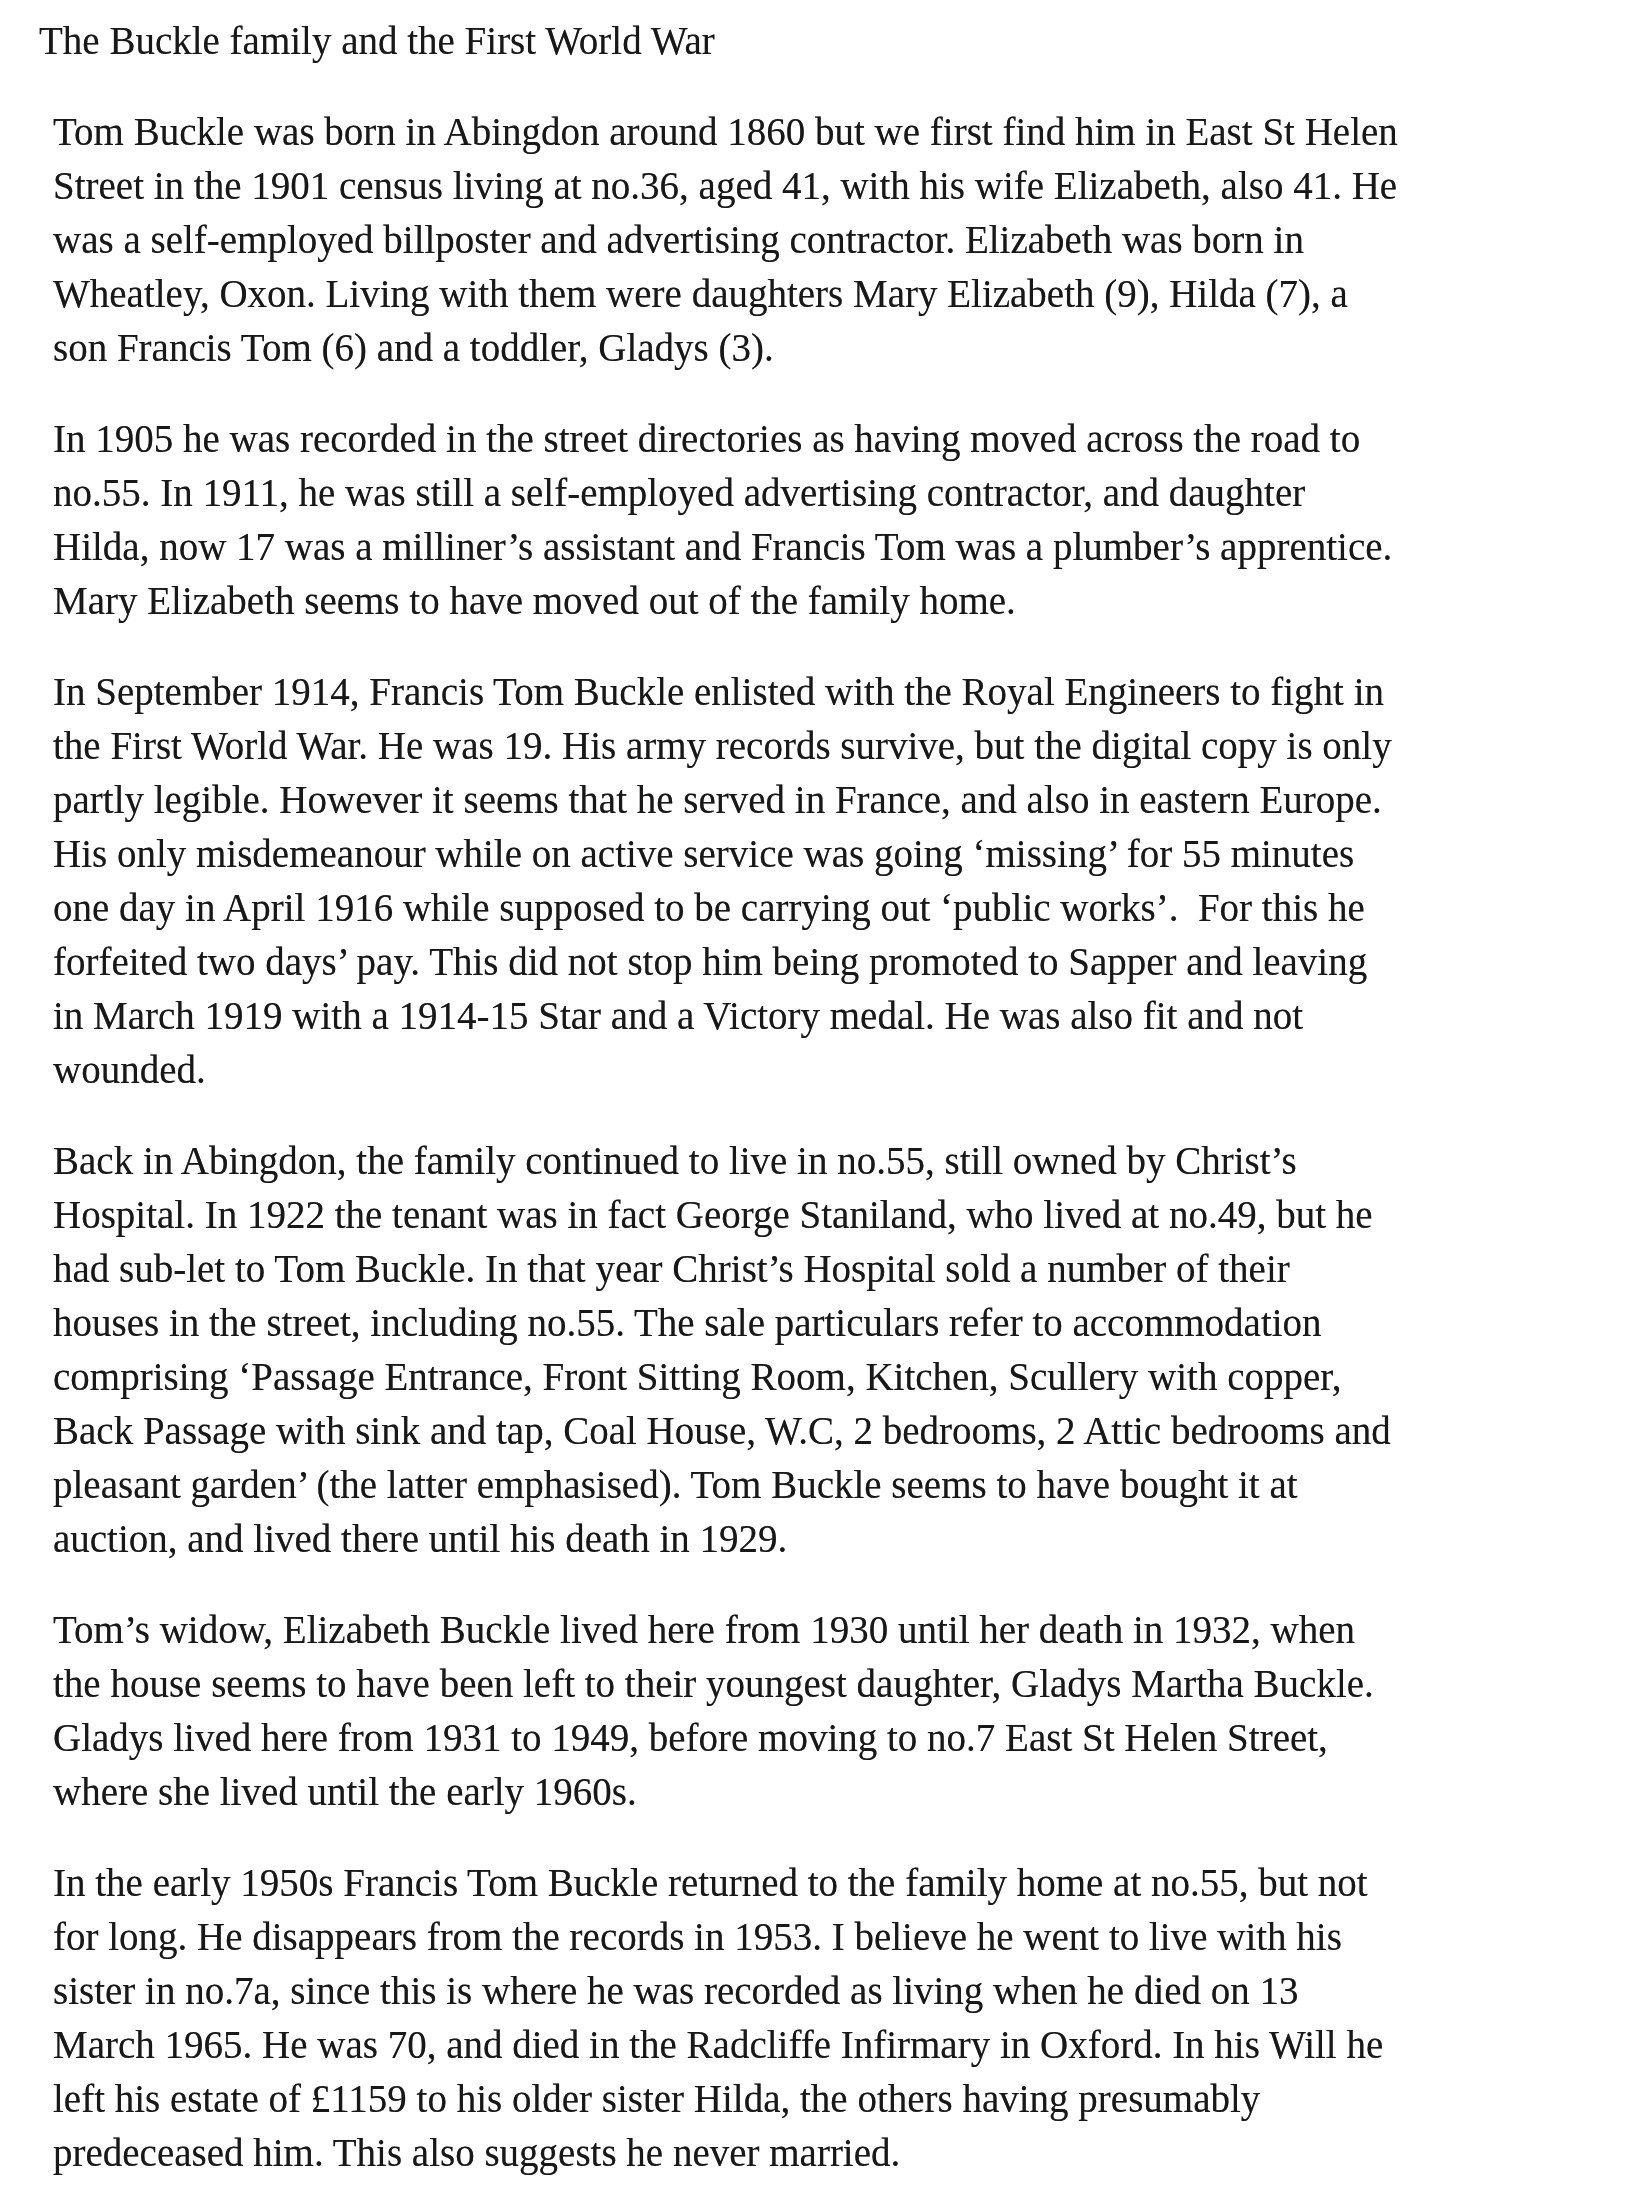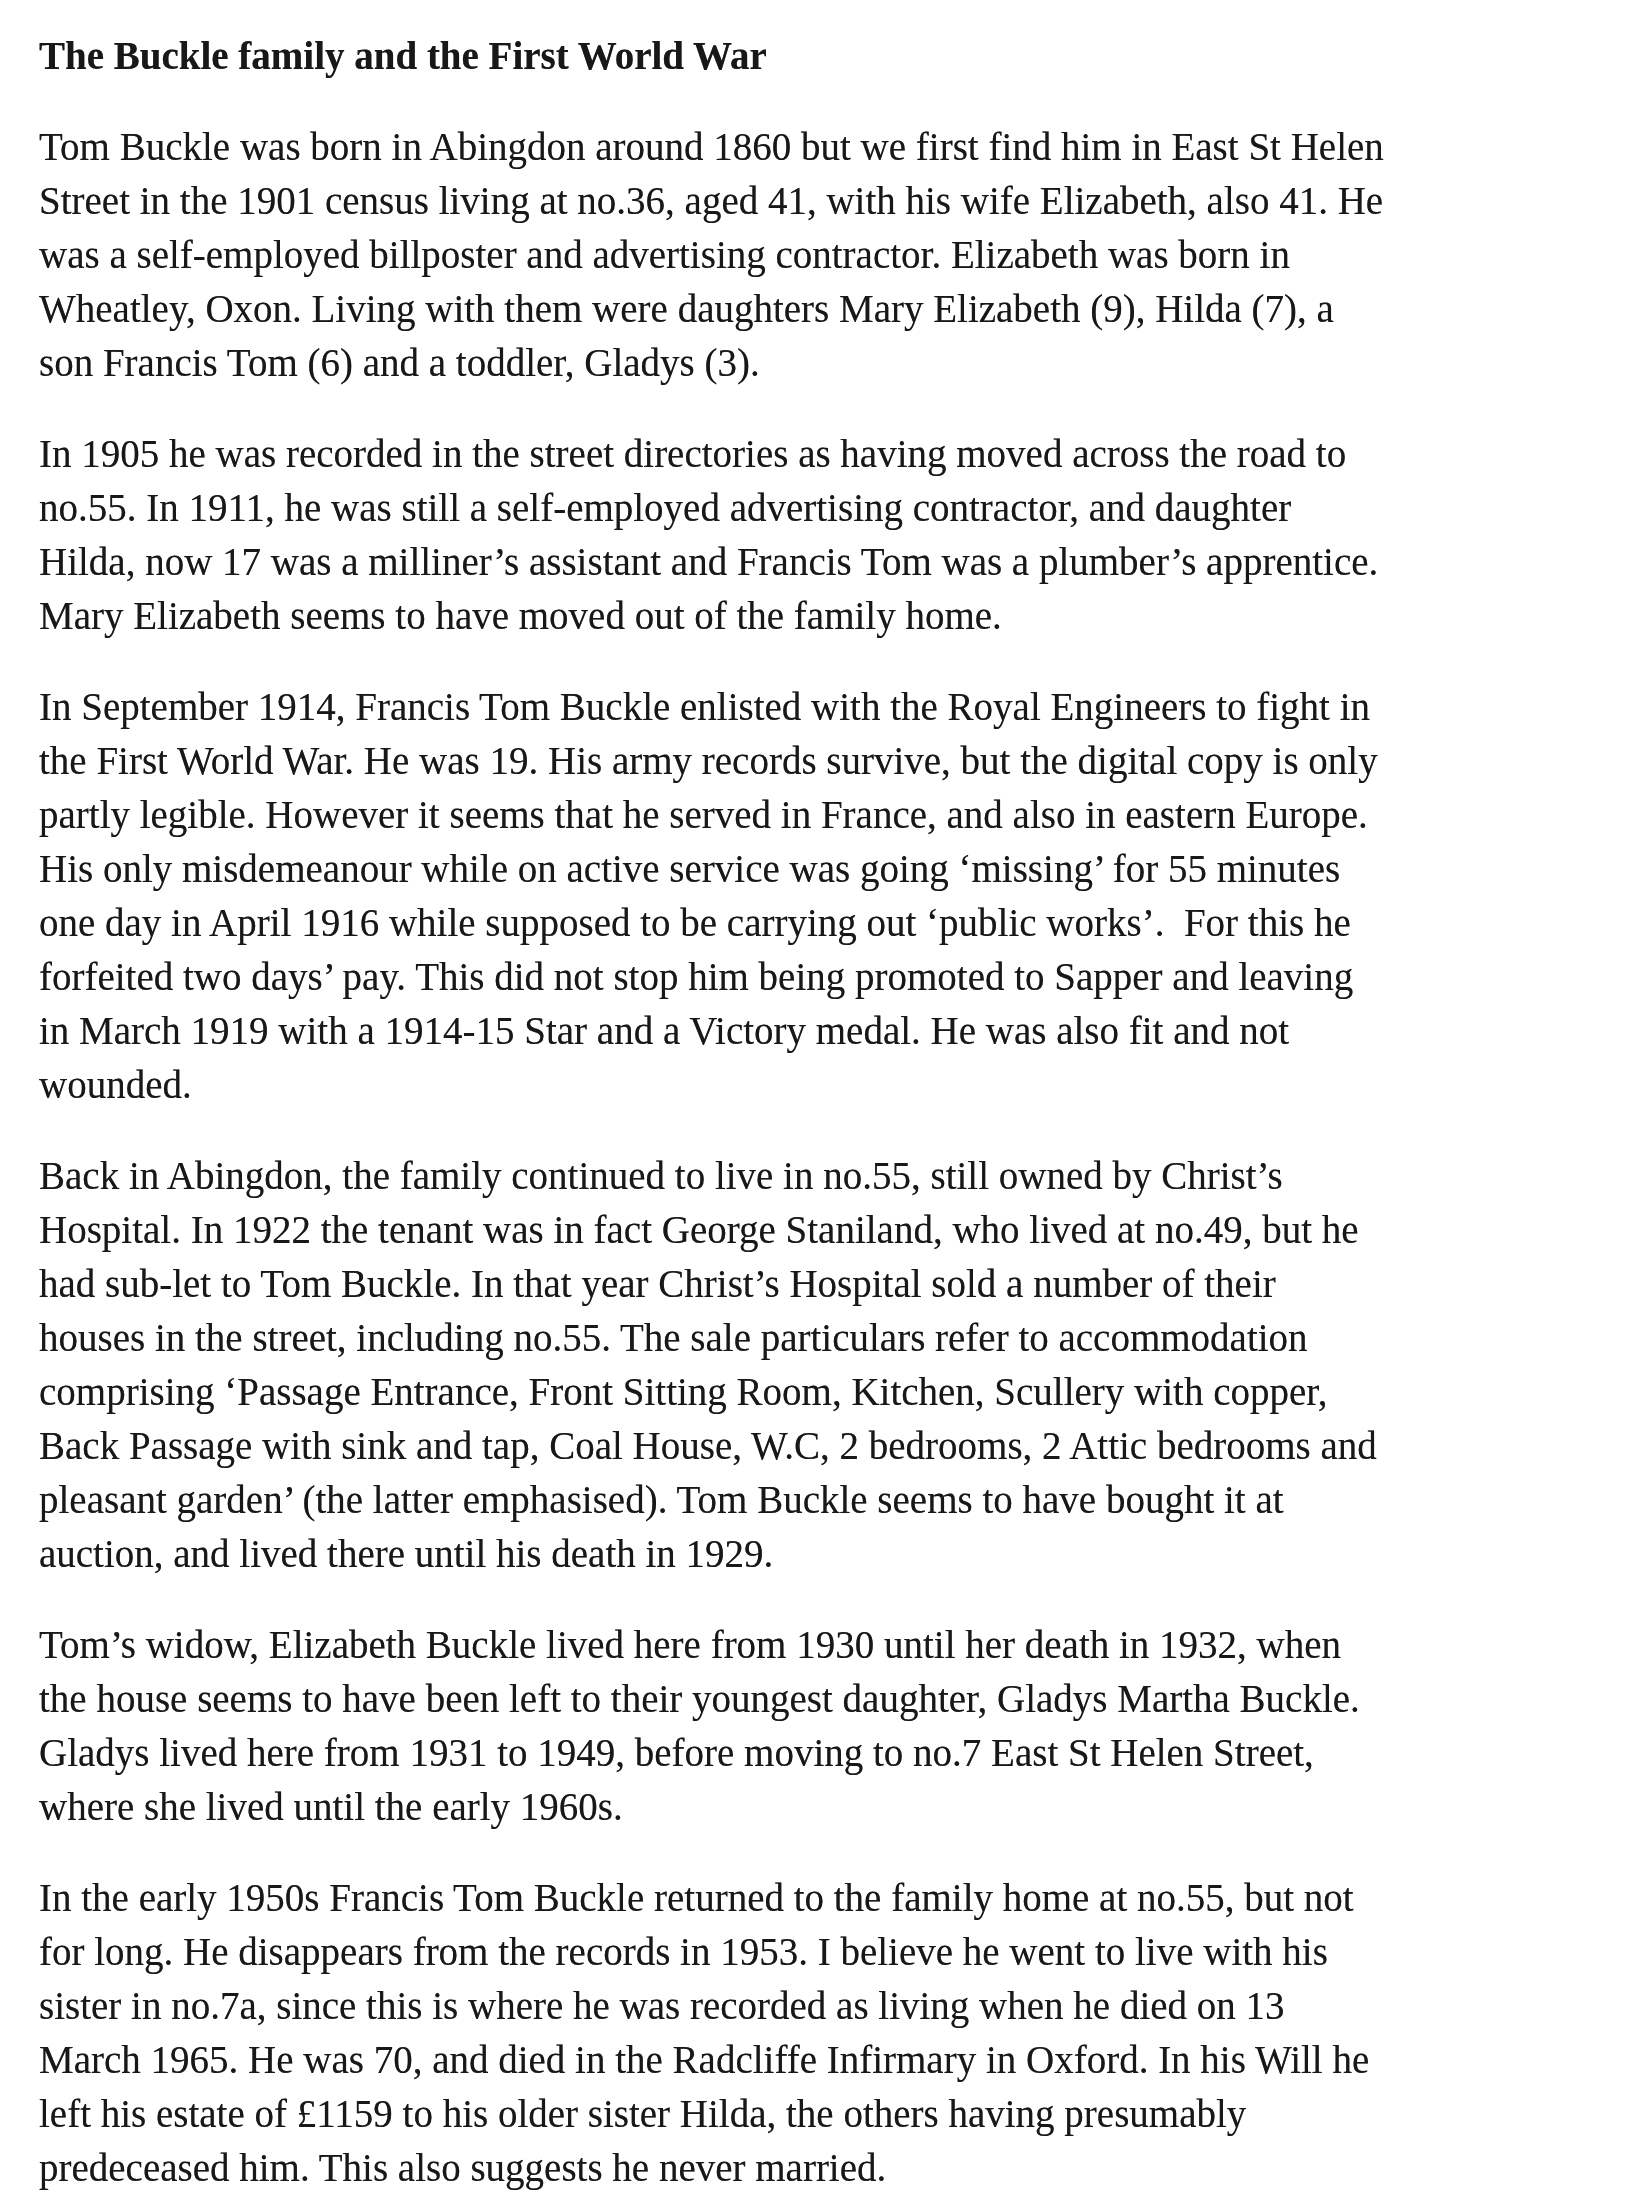--- a/index.html
+++ b/index.html
@@ -12,30 +12,30 @@
     height: 2206px;
     overflow: hidden;
     font-family: "Liberation Serif", "DejaVu Serif", serif;
     color: #181818;
   }
   .page {
     padding: 12.5px 23px 0 39px;
   }
   .doc-title {
     font-size: 39px;
-    font-weight: 700;
+    font-weight: 400;
     line-height: 54px;
-    margin: 16px 0 37px 0;
+    margin: 1px 0 37px 0;
     white-space: pre-wrap;
     text-shadow: 0 0 0.5px rgba(20,20,20,0.55);
   }
   .para {
     font-size: 39px;
     line-height: 54px;
-    margin: 0 0 37px 0;
+    margin: 0 0 37px 14px;
     white-space: pre-wrap;
     text-shadow: 0 0 0.5px rgba(20,20,20,0.55);
   }
 </style>
 </head>
 <body>
 
 <div class="page">
   <h1 class="doc-title">The Buckle family and the First World War</h1>
   <p class="para">Tom Buckle was born in Abingdon around 1860 but we first find him in East St Helen

